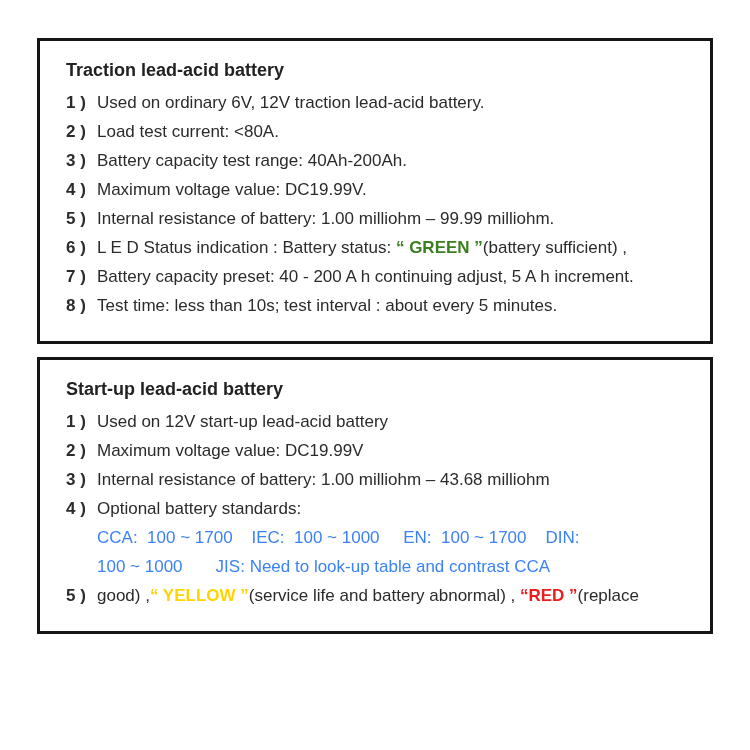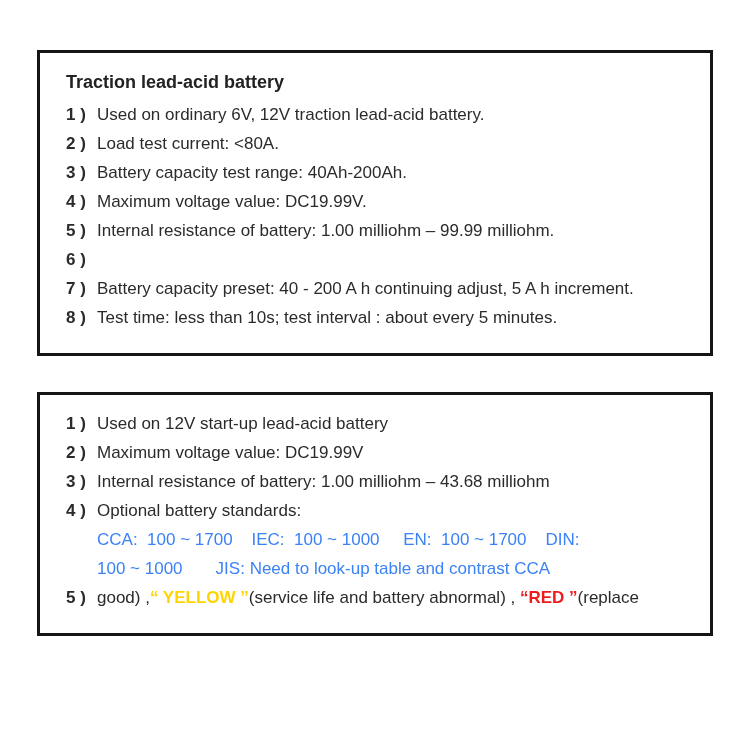--- a/index.html
+++ b/index.html
@@ -14,22 +14,21 @@
     color: #2b2b2b;
     overflow: hidden;
   }
   .page {
     box-sizing: border-box;
     width: 750px;
     height: 556px;
     padding: 38px 37px 0 37px;
     display: flex;
     flex-direction: column;
-    gap: 36px;
-    margin-top: 12px;
+    gap: 13px;
   }
   .box {
     box-sizing: border-box;
     border: 3px solid #151515;
     padding: 14px 20px 21px 26px;
     background: #ffffff;
   }
   .title {
     margin: 0 0 3px 0;
     font-size: 18px;
@@ -96,38 +95,40 @@
         </div>
         <div class="item">
           <span class="marker">5 )</span>
           <div class="content">
             <div class="line"><span>Internal resistance of battery: 1.00 milliohm – 99.99 milliohm.</span></div>
           </div>
         </div>
         <div class="item">
           <span class="marker">6 )</span>
           <div class="content">
+            <div class="line"><span>L E D Status indication : Battery status: </span><span class="seg-bold" style="color: rgb(60, 126, 34);">“ GREEN ”</span><span>(battery sufficient) ,</span></div>
           </div>
         </div>
         <div class="item">
           <span class="marker">7 )</span>
           <div class="content">
             <div class="line"><span>Battery capacity preset: 40 - 200 A h continuing adjust, 5 A h increment.</span></div>
           </div>
         </div>
         <div class="item">
           <span class="marker">8 )</span>
           <div class="content">
             <div class="line"><span>Test time: less than 10s; test interval : about every 5 minutes.</span></div>
           </div>
         </div>
       </div>
   </section>
 
   <section class="box">
+    <h2 class="title">Start-up lead-acid battery</h2>
     <div class="items">
         <div class="item">
           <span class="marker">1 )</span>
           <div class="content">
             <div class="line"><span>Used on 12V start-up lead-acid battery</span></div>
           </div>
         </div>
         <div class="item">
           <span class="marker">2 )</span>
           <div class="content">

